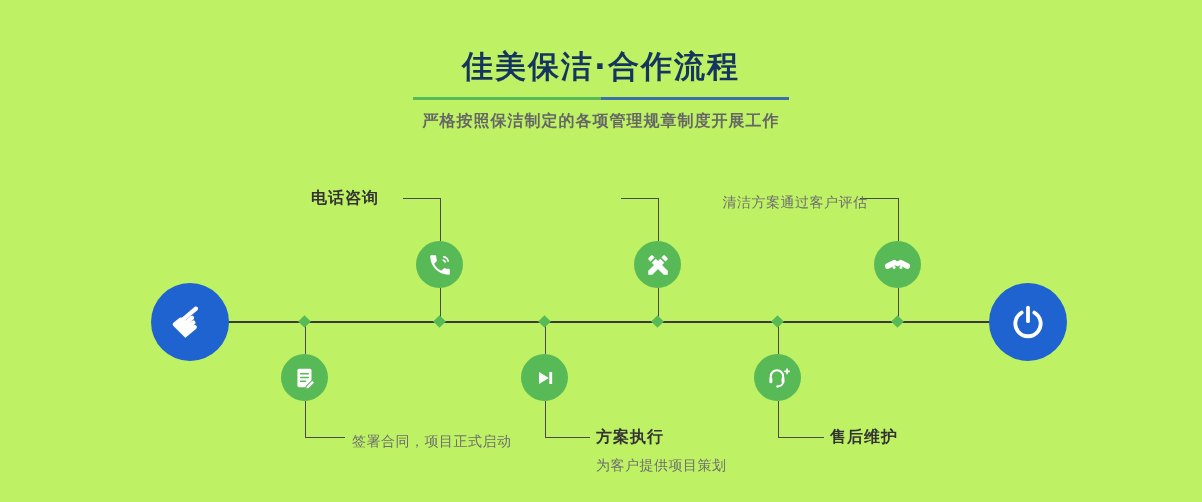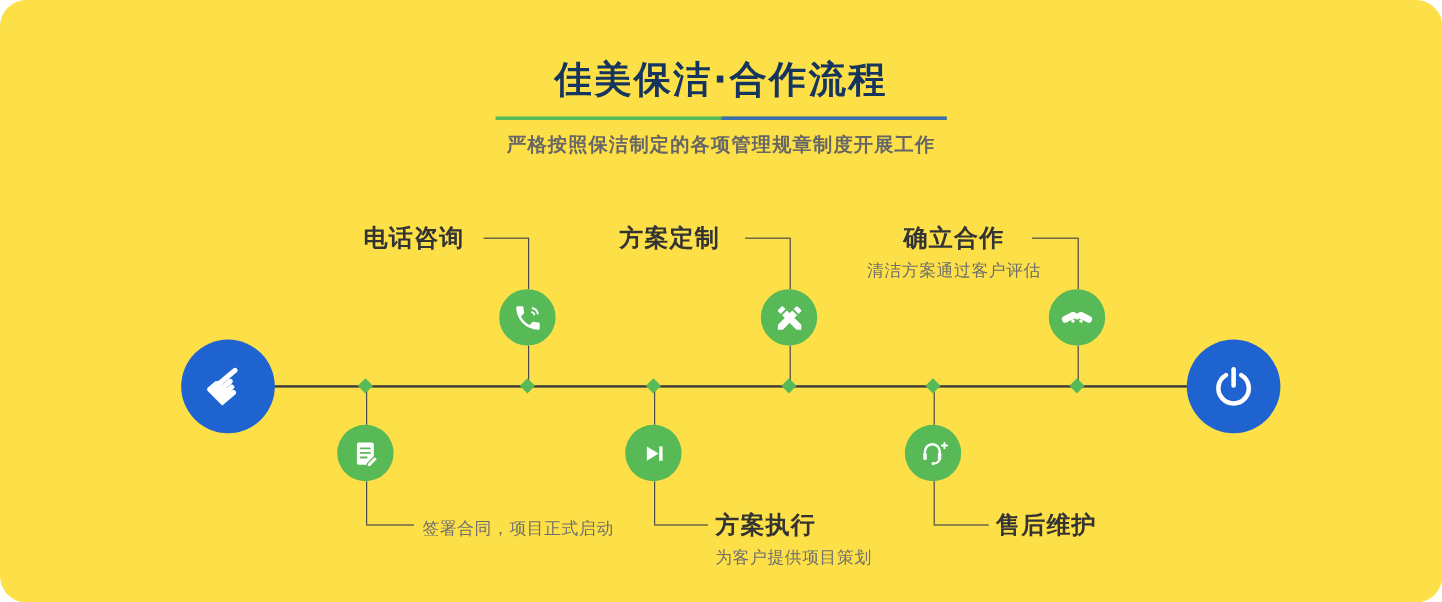--- a/index.html
+++ b/index.html
@@ -1,18 +1,18 @@
 <!DOCTYPE html>
 <html><head>
 <meta charset="utf-8">
 <style>
   * { margin:0; padding:0; box-sizing:border-box; }
   html,body { background:#fff; }
   body { font-family:"DejaVu Sans","Liberation Sans",sans-serif; }
-  .canvas { position:relative; width:1202px; height:502px; background:#fde047; overflow:hidden;border-radius:22px; }
+  .canvas { position:relative; width:1202px; height:502px; background:#bef264; overflow:hidden; }
   .abs { position:absolute;font-weight:bold; }
 
   .page-title { left:0; top:46px; width:100%; text-align:center; font-size:31px; font-weight:bold;
                 color:#16355e; letter-spacing:2px; }
   .divider { left:413px; top:97px; width:376px; height:3px; display:flex; }
   .divider .seg-green { flex:1; background:#58b957; }
   .divider .seg-blue  { flex:1; background:#3d6fa8; }
   .subtitle { left:0; top:111px; width:100%; text-align:center; font-size:16px; color:#666666; letter-spacing:1px; }
 
   .timeline { left:200px; top:321px; width:800px; height:2px; background:#3b3b3b; }
@@ -23,21 +23,21 @@
                 display:flex; align-items:center; justify-content:center; }
   .small-circle { position:absolute; width:47px; height:47px; border-radius:50%; background:#58b957;
                 display:flex; align-items:center; justify-content:center; }
   .diamond { position:absolute; width:9px; height:9px; background:#58b957; transform:rotate(45deg); }
 
   .hand-glyph { color:#ffffff; font-size:42px; line-height:1; transform:rotate(-40deg); display:block; }
 
   .label-block { position:absolute; }
   .label-top { text-align:center; }
   .label-bottom { text-align:left; }
-  .step-title { font-size:20px; font-weight:bold; color:#333333; line-height:24px; letter-spacing:1px; }
+  .step-title { font-size:16px; font-weight:bold; color:#333333; line-height:24px; letter-spacing:1px; }
   .step-desc  { font-size:14px; color:#6e6e6e; margin-top:7px; line-height:18px; letter-spacing:0.5px; }
 
   svg { display:block; }
 </style>
 </head>
 <body>
 
 <div class="canvas">
 
   <div class="abs page-title">佳美保洁·合作流程</div>
@@ -72,39 +72,37 @@
         <path d="M3 17.25V21h3.75L17.81 9.94l-3.75-3.75L3 17.25z"></path>
         <path d="M20.71 7.04c.39-.39.39-1.02 0-1.41l-2.34-2.34c-.39-.39-1.02-.39-1.41 0l-1.83 1.83 3.75 3.75 1.83-1.83z"></path>
         <g transform="translate(24,0) scale(-1,1)">
           <path d="M3 17.25V21h3.75L17.81 9.94l-3.75-3.75L3 17.25z"></path>
           <path d="M20.71 7.04c.39-.39.39-1.02 0-1.41l-2.34-2.34c-.39-.39-1.02-.39-1.41 0l-1.83 1.83 3.75 3.75 1.83-1.83z"></path>
         </g>
       </g>
     </svg>
   </div>
   <div class="label-block label-top" style="left:458px;top:186px;width:200px;">
-    <div class="step-title">方案定制</div>
   </div>
 
   <div class="hline" style="left:860px;top:198px;width:38px;"></div>
   <div class="vline" style="left:898px;top:198px;height:43px;"></div>
   <div class="vline" style="left:898px;top:288px;height:34px;"></div>
   <div class="small-circle" style="left:874px;top:241px;">
     <svg width="27" height="27" viewBox="0 0 24 24">
       <g fill="#fff">
         <rect x="0.5" y="9.5" width="11.5" height="5" rx="2.5" transform="rotate(-28 6 12)"></rect>
         <rect x="12" y="9.5" width="11.5" height="5" rx="2.5" transform="rotate(28 18 12)"></rect>
         <circle cx="12" cy="11.2" r="2.3"></circle>
         <circle cx="9" cy="14.6" r="1.3"></circle>
         <circle cx="15" cy="14.6" r="1.3"></circle>
       </g>
     </svg>
   </div>
   <div class="label-block label-top" style="left:695px;top:186px;width:200px;">
-    <div class="step-title">确立合作</div>
     <div class="step-desc">清洁方案通过客户评估</div>
   </div>
 
   <div class="vline" style="left:305px;top:322px;height:32px;"></div>
   <div class="vline" style="left:305px;top:401px;height:36px;"></div>
   <div class="hline" style="left:305px;top:437px;width:40px;"></div>
   <div class="small-circle" style="left:281px;top:354px;">
     <svg width="26" height="26" viewBox="0 0 24 24">
       <rect x="5" y="3.5" width="13" height="17" rx="1.5" fill="#fff"></rect>
       <g stroke="#58b957" stroke-width="1.4" stroke-linecap="round">
@@ -146,21 +144,21 @@
         <rect x="15.6" y="11.8" width="2.6" height="5.4" rx="1.2"></rect>
       </g>
       <path d="M16.8 17.2 a5 5 0 0 1 -4.3 2.6" fill="none" stroke="#fff" stroke-width="1.5" stroke-linecap="round"></path>
       <circle cx="12" cy="19.9" r="1.1" fill="#fff"></circle>
       <g stroke="#fff" stroke-width="1.5" stroke-linecap="round">
         <line x1="18.6" y1="6.5" x2="22.4" y2="6.5"></line>
         <line x1="20.5" y1="4.6" x2="20.5" y2="8.4"></line>
       </g>
     </svg>
   </div>
-  <div class="label-block label-bottom" style="left:830px;top:425px;width:280px;">
+  <div class="label-block label-bottom" style="left:830px;top:425px;width:280px;font-family:Liberation Serif, serif;">
     <div class="step-title">售后维护</div>
   </div>
 
   <div class="diamond" style="left:300px;top:317px;"></div>
   <div class="diamond" style="left:435px;top:317px;"></div>
   <div class="diamond" style="left:540px;top:317px;"></div>
   <div class="diamond" style="left:653px;top:317px;"></div>
   <div class="diamond" style="left:773px;top:317px;"></div>
   <div class="diamond" style="left:893px;top:317px;"></div>
 

